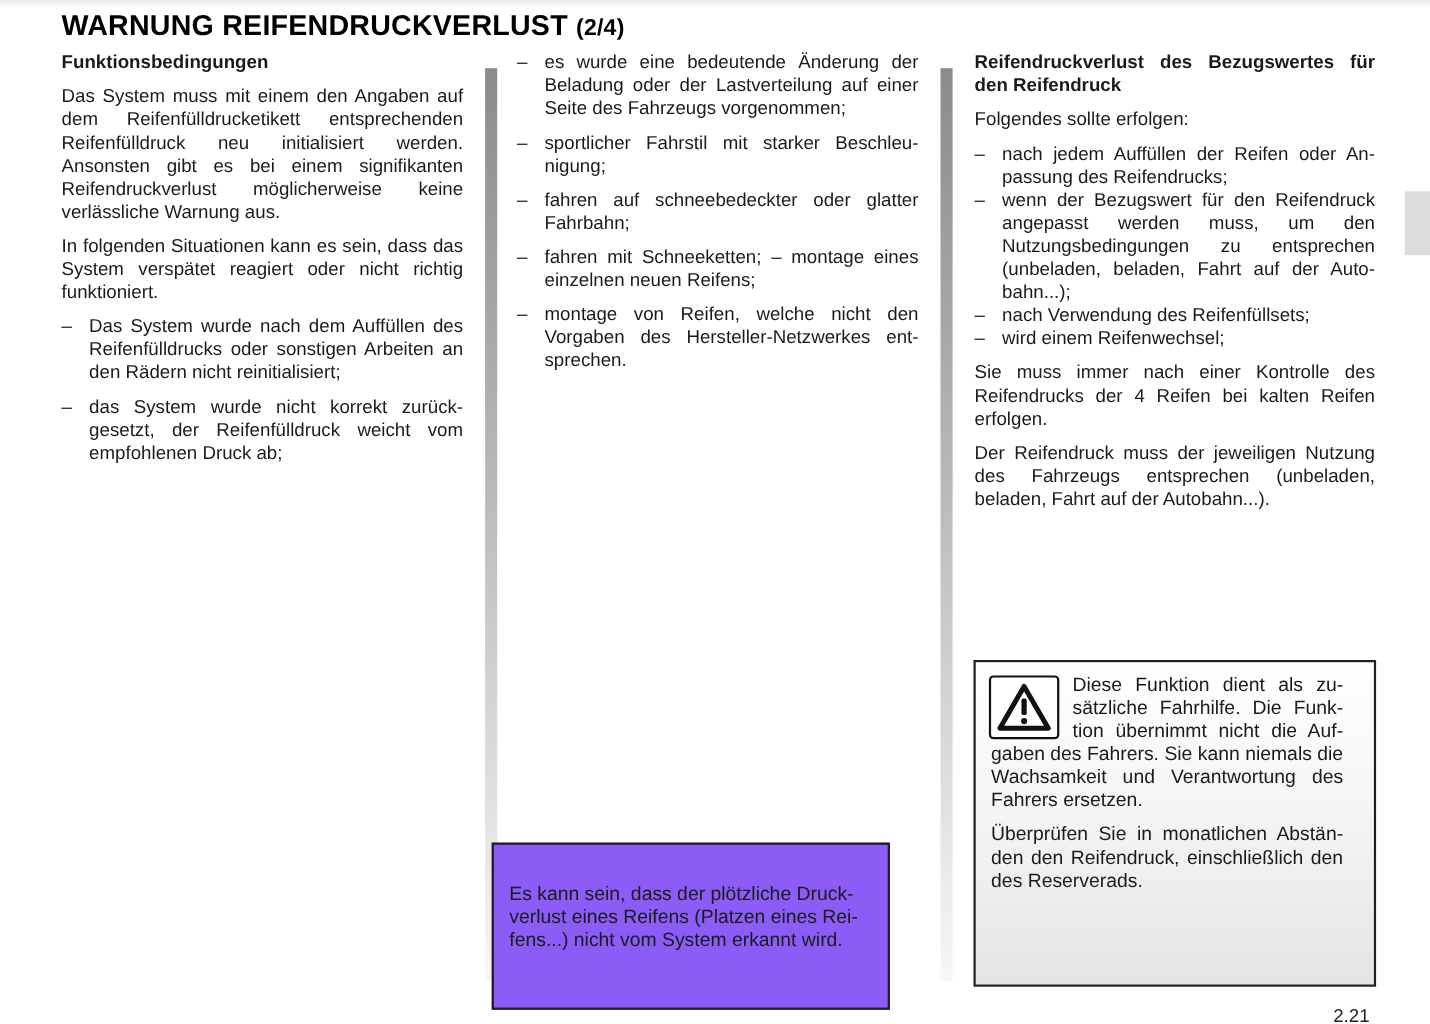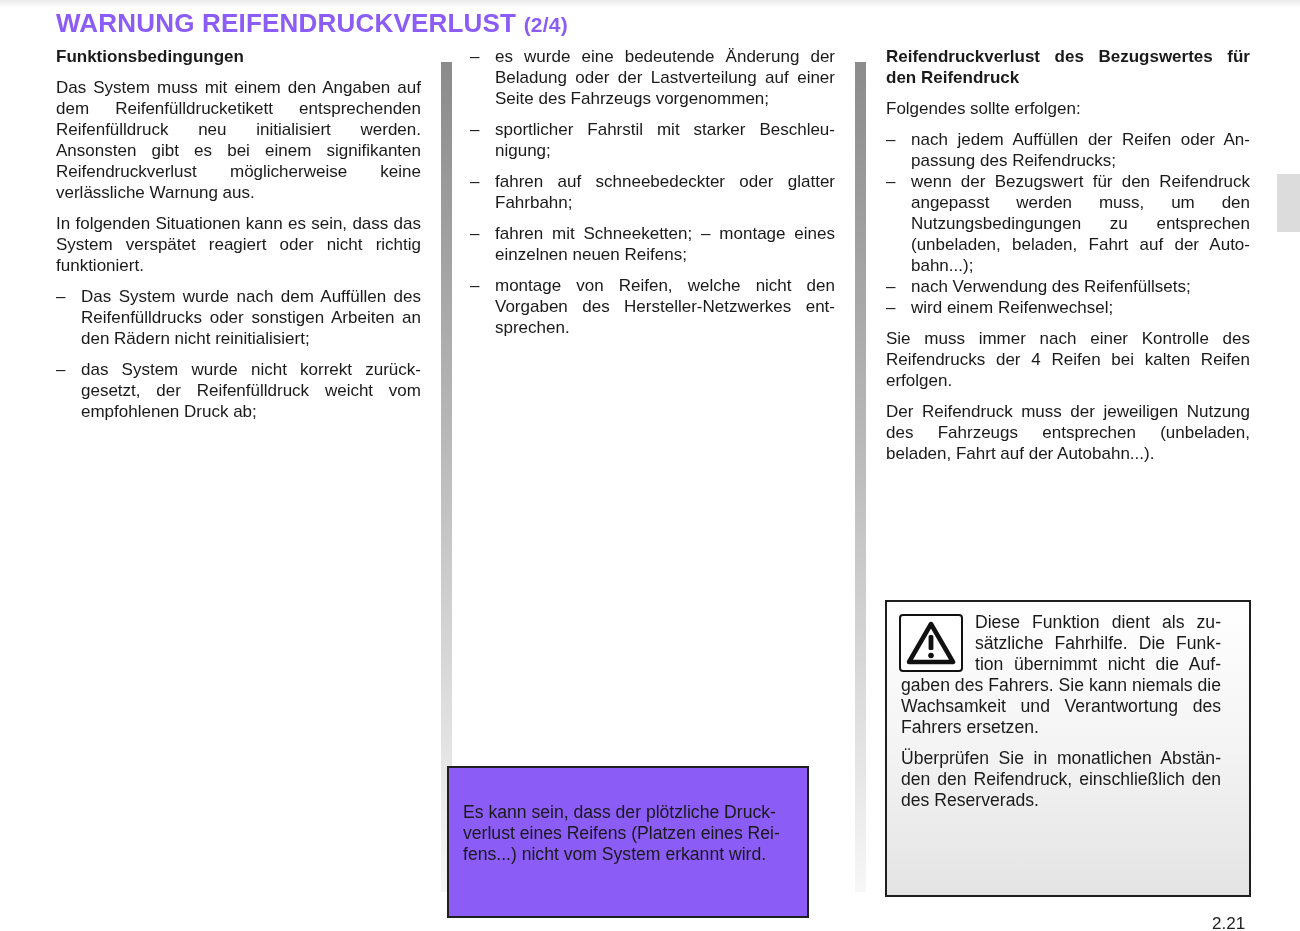--- a/index.html
+++ b/index.html
@@ -7,21 +7,21 @@
     width: 1300px; height: 931px; position: relative; overflow: hidden;
     background: #ffffff; color: #1a1a1a;
     font-family: "Liberation Sans", sans-serif;
   }
   .top-shade {
     position: absolute; left: 0; top: 0; width: 1300px; height: 8px;
     background: linear-gradient(#ececec, #ffffff);
   }
   .page-title {
     position: absolute; left: 56px; top: 8px;
-    font-size: 26px; font-weight: bold; letter-spacing: 0.2px; color: #8b5cf6;
+    font-size: 26px; font-weight: bold; letter-spacing: 0.2px; color: #000000;
     white-space: nowrap;
   }
   .page-title .sub { font-size: 21px; }
   .col {
     position: absolute; top: 46px; font-size: 17px; line-height: 21px;
     text-align: justify; hyphens: manual;
   }
   .col p { margin: 0 0 10px 0; }
   .col-1 { left: 56px; width: 365px; }
   .col-2 { left: 470px; width: 365px; }

